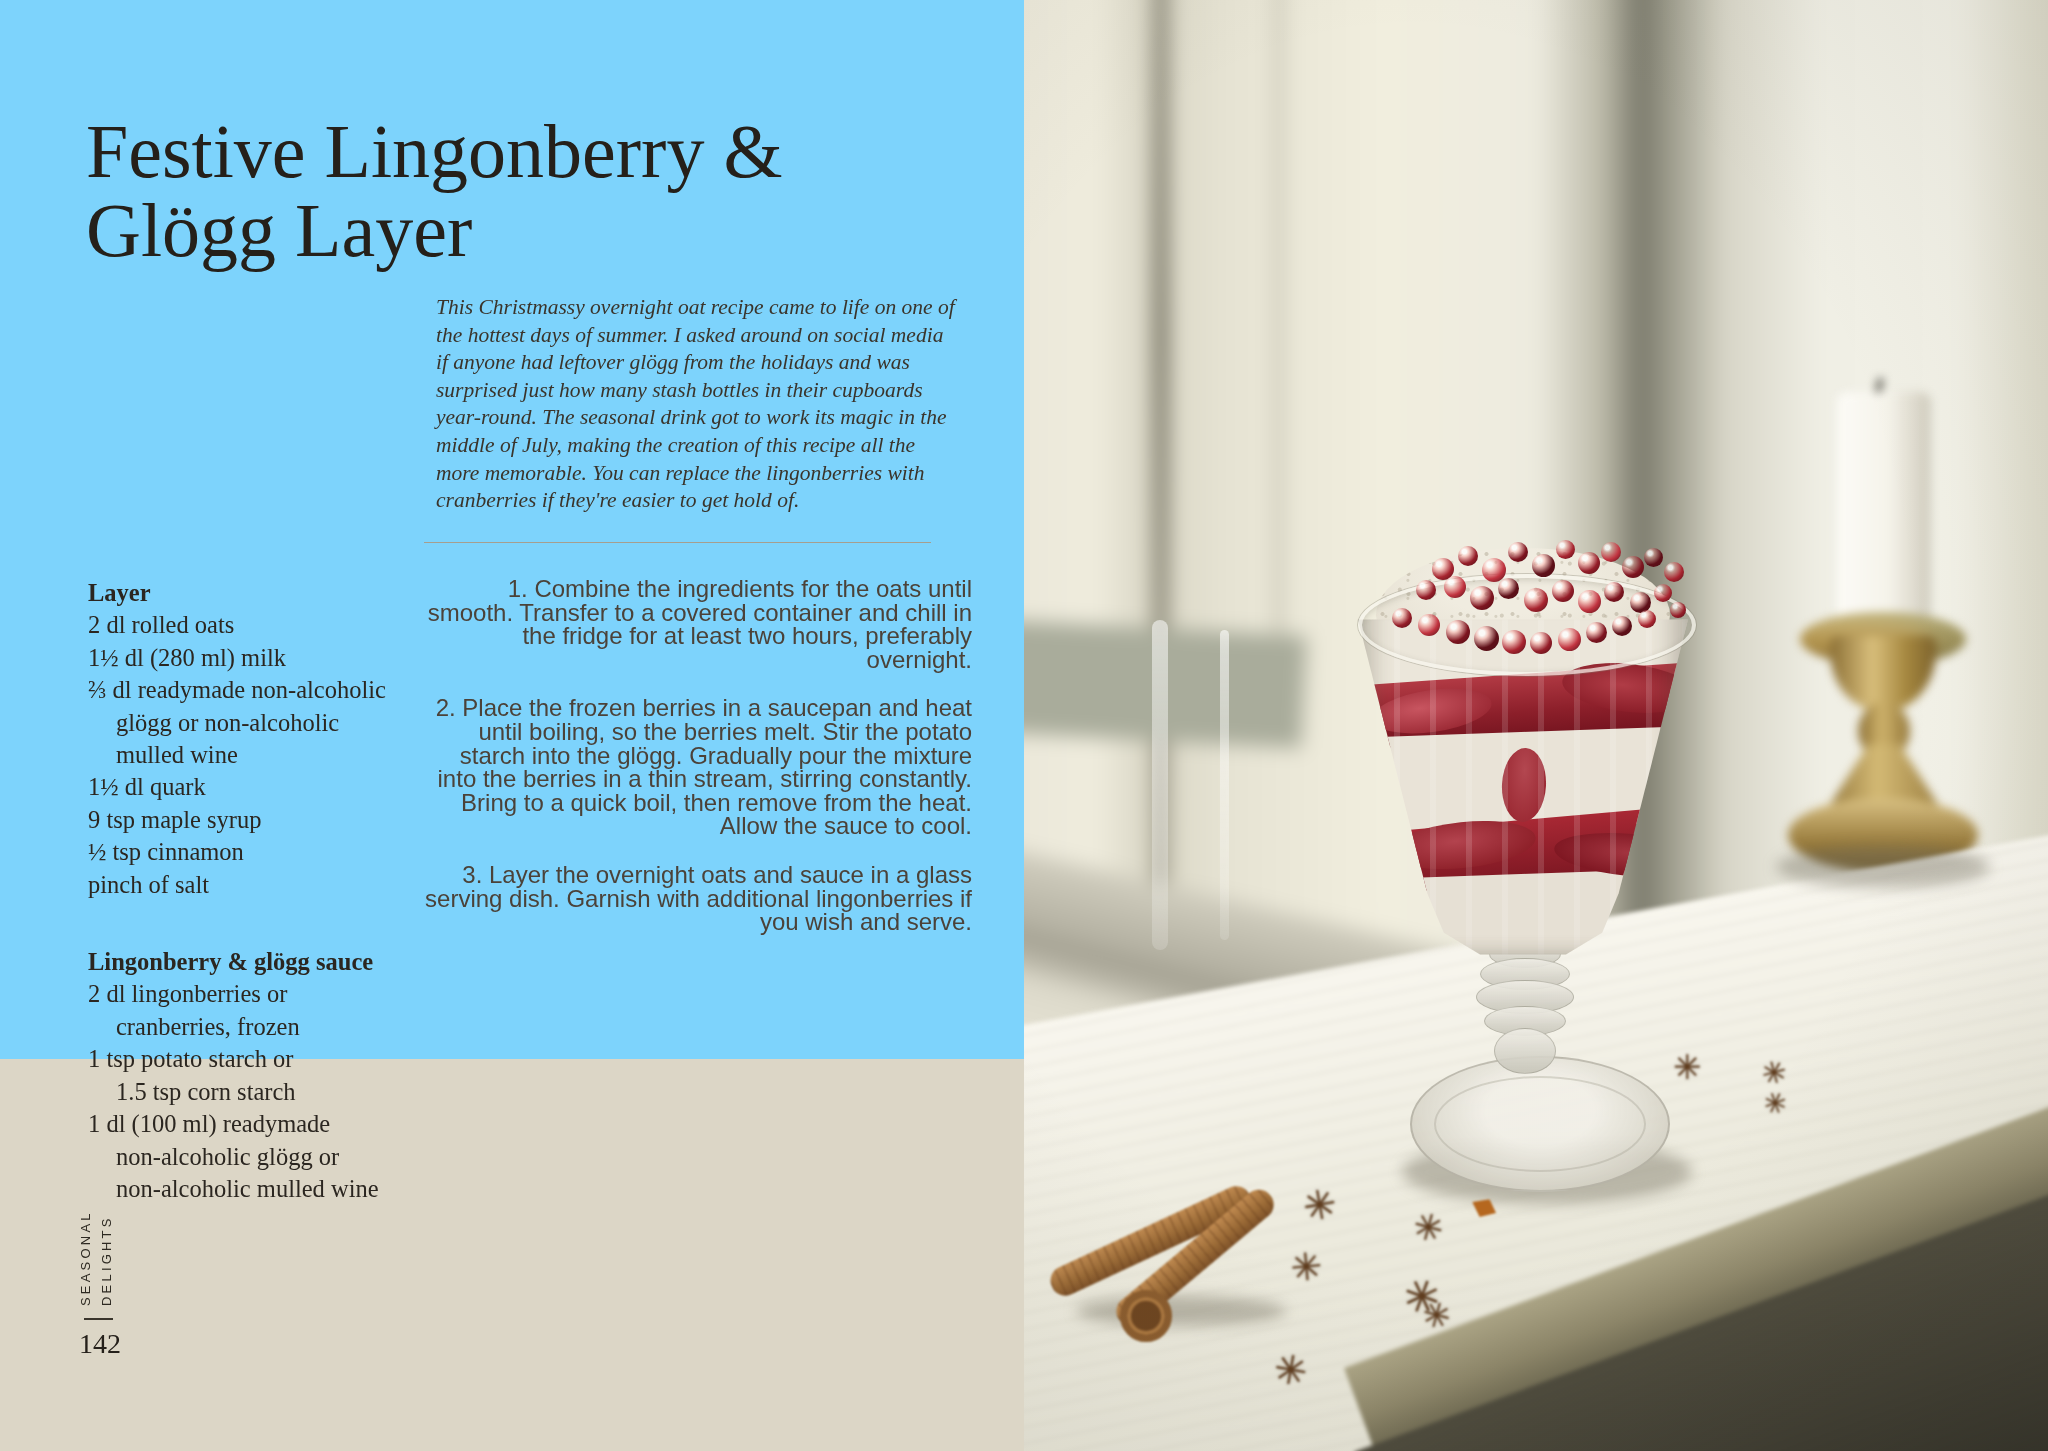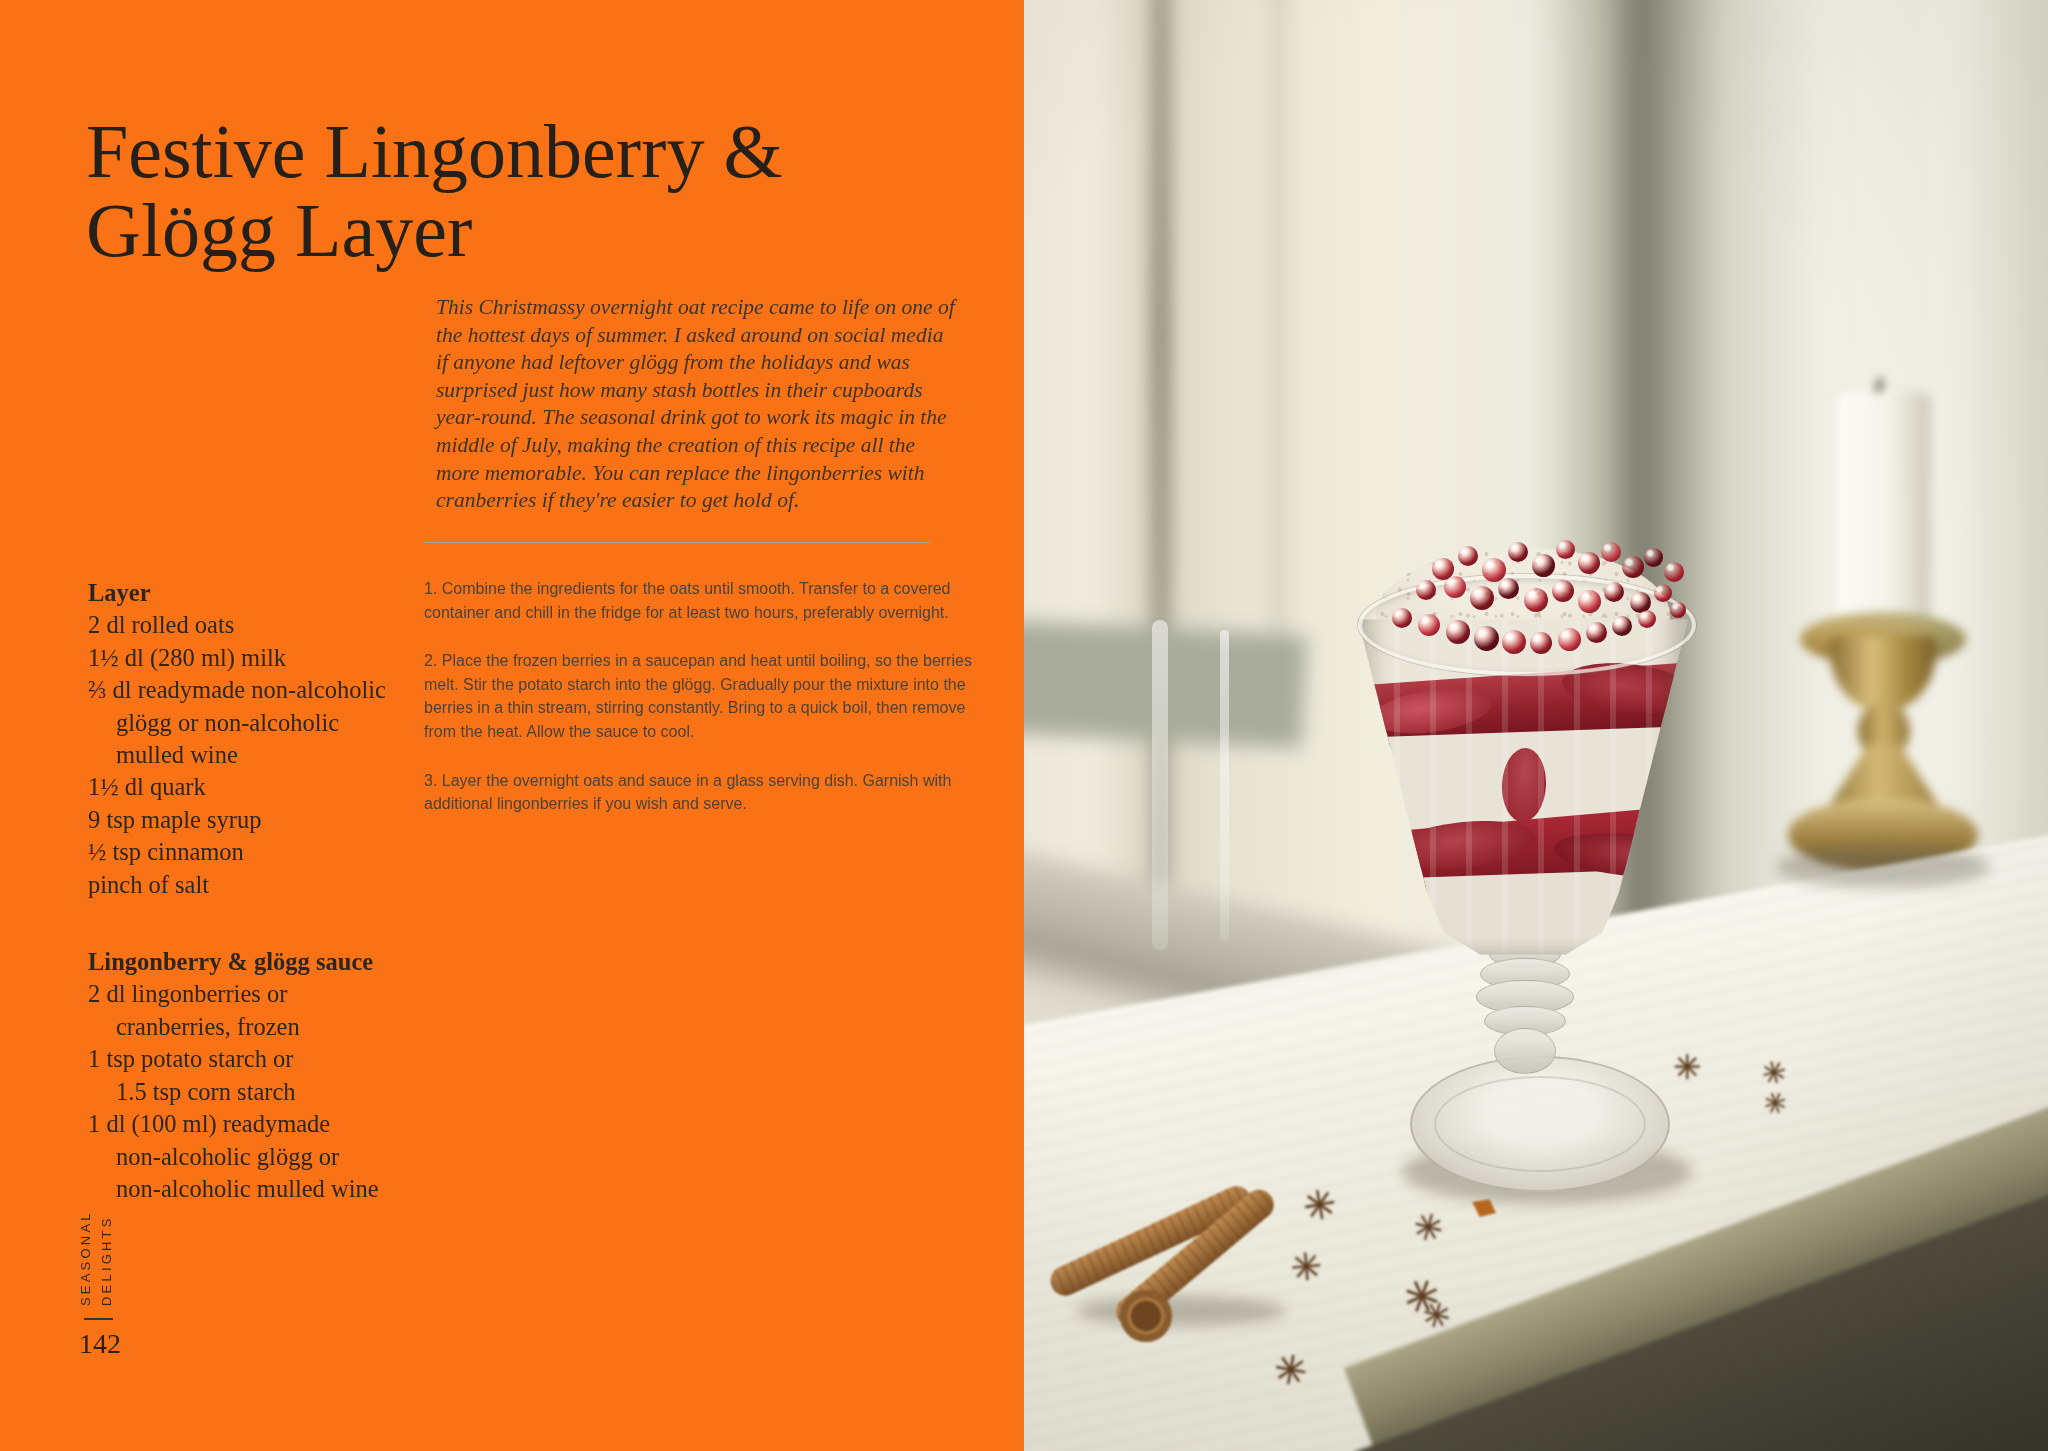--- a/index.html
+++ b/index.html
@@ -1,23 +1,23 @@
 <!DOCTYPE html>
 <html><head>
 <meta charset="utf-8">
 <style>
   html,body{margin:0;padding:0;background:#7a766c;}
   .spread{position:relative;width:2048px;height:1451px;overflow:hidden;background:#dcd6c6;font-family:"Liberation Serif",serif;}
 
   
-  .left-page{position:absolute;left:0;top:0;width:1024px;height:1451px;background:#f97316;}
+  .left-page{position:absolute;left:0;top:0;width:1024px;height:1059px;background:#7dd3fc;}
   .title{position:absolute;left:86px;top:112px;font-size:76px;line-height:79px;color:#25201a;letter-spacing:0;}
   .intro{position:absolute;left:436px;top:294px;width:522px;font-style:italic;font-size:21.5px;line-height:27.6px;color:#3a342b;}
   .divider{position:absolute;left:424px;top:542px;width:507px;height:1px;background:#a69e8e;}
-  .steps{position:absolute;left:424px;top:577px;width:548px;font-family:"Liberation Sans",sans-serif;font-size:16px;line-height:23.6px;color:#4b4239;}
+  .steps{position:absolute;left:424px;top:577px;width:548px;font-family:"Liberation Sans",sans-serif;font-size:24px;line-height:23.6px;color:#4b4239;text-align:right;}
   .steps p{margin:0 0 25px 0;}
   .ingredients{position:absolute;left:88px;top:577px;width:336px;font-size:24.5px;line-height:32.4px;color:#2b2620;}
   .ing-head{font-weight:700;}
   .ing-line.indent{padding-left:28px;}
   .ing-sec2{margin-top:45px;}
   .vertical-label{position:absolute;left:40px;top:1229px;width:112px;height:42px;transform:rotate(-90deg);font-family:"Liberation Sans",sans-serif;font-size:13px;letter-spacing:3.2px;color:#2d2921;line-height:21px;font-weight:400;}
   .rule-small{position:absolute;left:84px;top:1318px;width:29px;height:2px;background:#3a352c;}
   .page-num{position:absolute;left:79px;top:1328px;font-size:28px;color:#25201a;}
 
   

